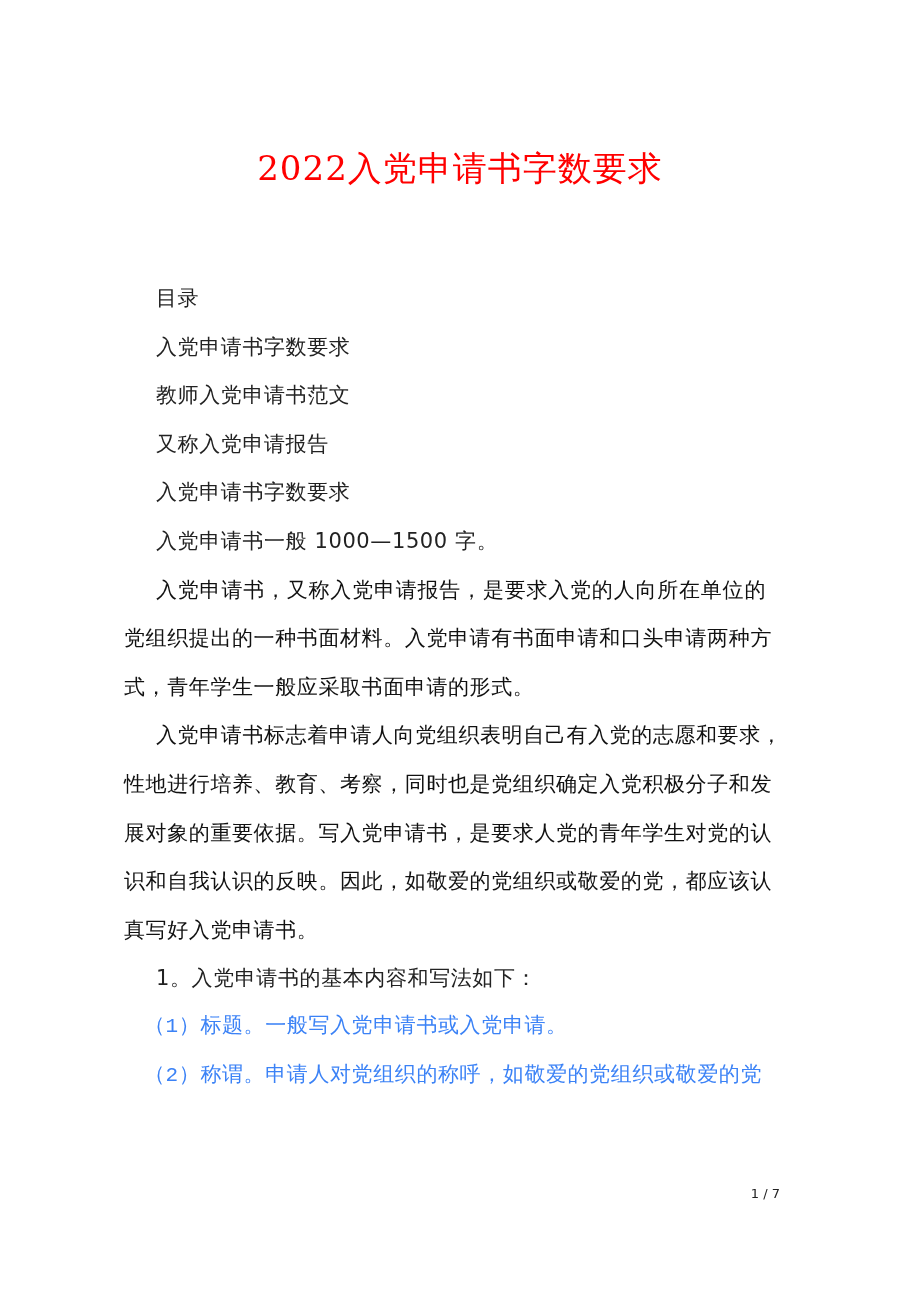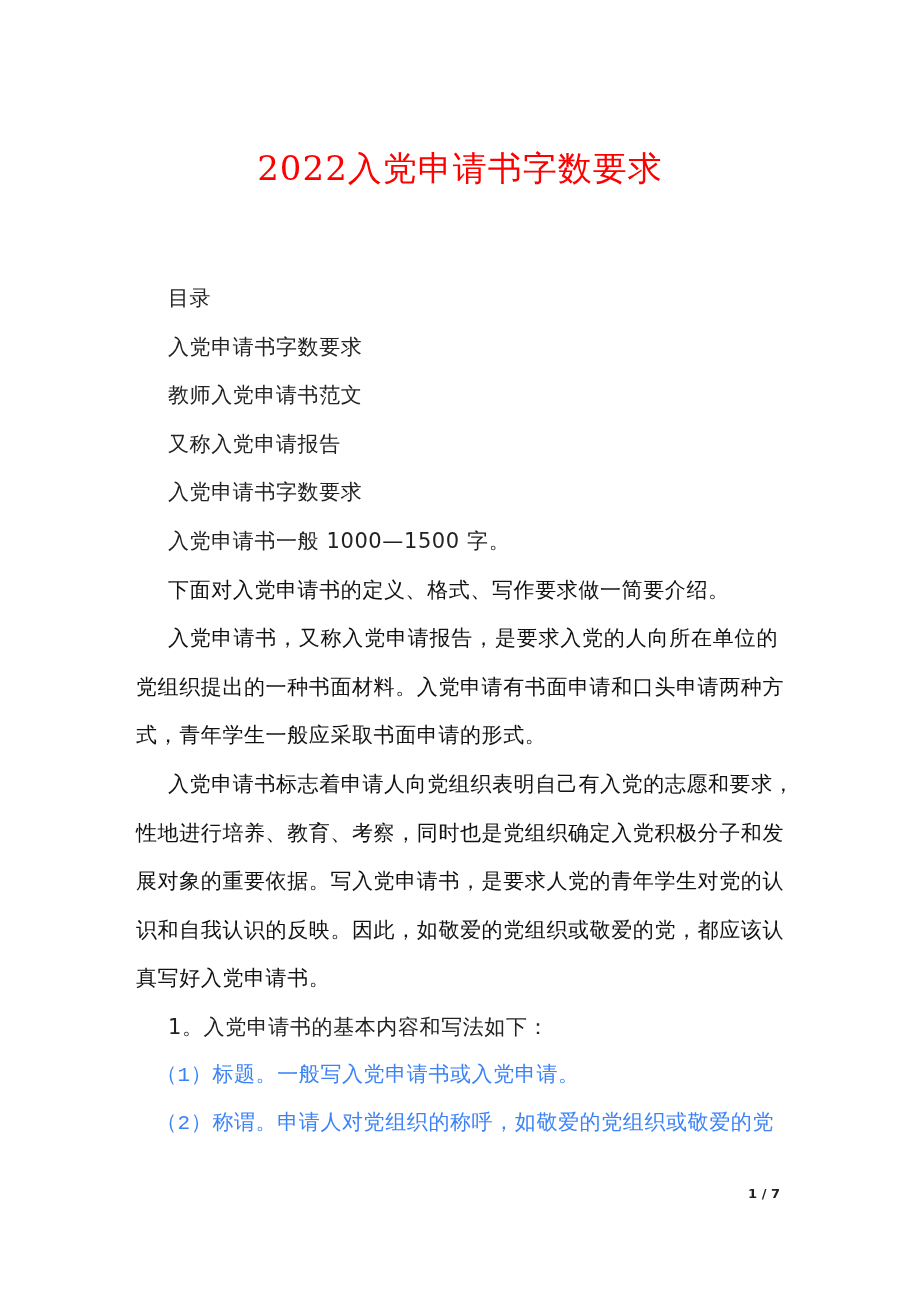--- a/index.html
+++ b/index.html
@@ -28,21 +28,21 @@
       width: 920px;
       text-align: center;
       font-size: 34px;
       line-height: 56px;
       color: #ff0000;
       font-family: "DejaVu Serif", "Liberation Serif", serif;
       letter-spacing: 1px;
     }
     .content {
       position: absolute;
-      left: 136px;
+      left: 124px;
       top: 274px;
       width: 642px;
     }
     .line {
       font-size: 21px;
       line-height: 48.6px;
       height: 48.6px;
       white-space: nowrap;
       overflow: visible;
       letter-spacing: 0.6px;
@@ -60,21 +60,21 @@
     .indent-sm { padding-left: 20px; }
     .justify {
       text-align: justify;
       text-align-last: justify;
     }
     .page-number {
       position: absolute;
       right: 140px;
       top: 1186px;
       font-size: 13px;
-      font-weight: bold;
+      font-weight: normal;
       font-family: "DejaVu Sans", "Liberation Sans", sans-serif;
       color: #222;
     }
   </style>
 </head>
 <body>
 
 <div class="page">
 
   <div class="title">2022入党申请书字数要求</div>
@@ -82,21 +82,20 @@
   <div class="content">
 
     <div class="line toc">目录</div>
     <div class="line toc">入党申请书字数要求</div>
     <div class="line toc">教师入党申请书范文</div>
     <div class="line toc">又称入党申请报告</div>
 
     <div class="line toc">入党申请书字数要求</div>
     <div class="line toc">入党申请书一般 1000—1500 字。</div>
 
-    <div class="line indent">下面对入党申请书的定义、格式、写作要求做一简要介绍。</div>
 
     <div>
       <div class="line indent justify">入党申请书，又称入党申请报告，是要求入党的人向所在单位的</div>
       <div class="line justify">党组织提出的一种书面材料。入党申请有书面申请和口头申请两种方</div>
       <div class="line">式，青年学生一般应采取书面申请的形式。</div>
     </div>
 
     <div>
       <div class="line indent justify">入党申请书标志着申请人向党组织表明自己有入党的志愿和要求，</div>
       <div class="line justify">性地进行培养、教育、考察，同时也是党组织确定入党积极分子和发</div>

